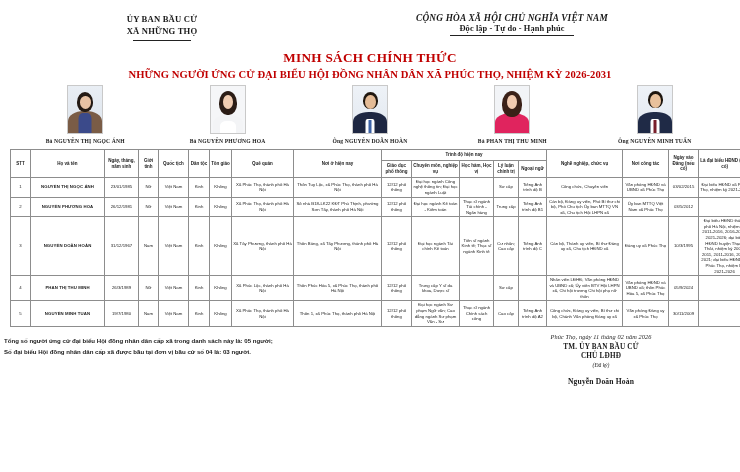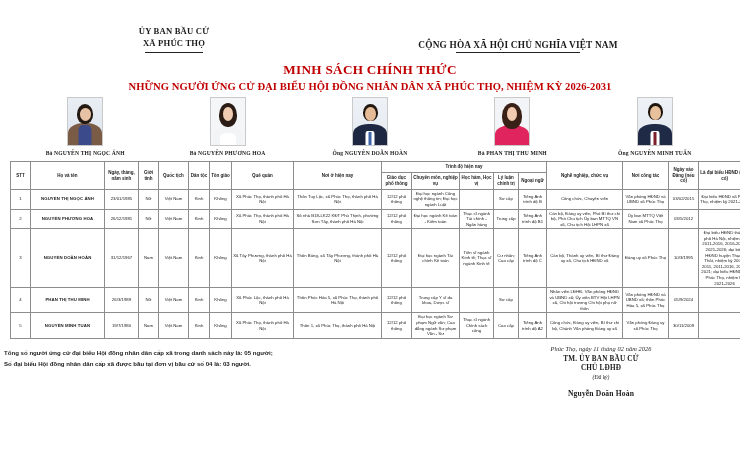--- a/index.html
+++ b/index.html
@@ -12,23 +12,22 @@
     height: 472px;
     overflow: hidden;
     font-family: "Liberation Serif", "DejaVu Serif", serif;
     color: #1a1a1a;
     position: relative;
   }
 
   
   .doc-header {
     display: flex;
-    padding: 13px 14px 0 14px;
-    align-items: flex-end;
-    margin-top: 12px;
+    padding: 13px 14px 0 2px;
+    align-items: flex-start;
   }
   .hdr-left {
     width: 300px;
     text-align: center;
     padding-left: 10px;
   }
   .hdr-right {
     flex: 1;
     text-align: center;
     padding-right: 14px;
@@ -48,20 +47,21 @@
   .hdr-rule-left {
     width: 58px;
     height: 1.2px;
     background: #222;
     margin: 2px auto 0 auto;
   }
   .hdr-right .r1 {
     font-size: 9.3px;
     font-weight: bold;
     letter-spacing: .2px;
+    font-style: italic;
   }
   .hdr-right .r2 {
     font-size: 8.4px;
     font-weight: bold;
     margin-top: 1px;
     letter-spacing: .1px;
   }
   .hdr-rule-right {
     width: 124px;
     height: 1.2px;
@@ -208,25 +208,26 @@
     margin-top: 9px;
     letter-spacing: .15px;
   }
 </style>
 </head>
 <body>
 
 <div class="doc-header">
   <div class="hdr-left">
     <div class="hdr-line1">ỦY BAN BẦU CỬ</div>
-    <div class="hdr-line2">XÃ PHÚC THỌ</div>
+    <div class="hdr-line2">XÃ NHỮNG THỌ</div>
     <div class="hdr-rule-left"></div>
   </div>
   <div class="hdr-right">
     <div class="r1">CỘNG HÒA XÃ HỘI CHỦ NGHĨA VIỆT NAM</div>
+    <div class="r2">Độc lập - Tự do - Hạnh phúc</div>
     <div class="hdr-rule-right"></div>
   </div>
 </div>
 
 <div class="title-block">
   <div class="title-main">MINH SÁCH CHÍNH THỨC</div>
   <div class="title-sub">NHỮNG NGƯỜI ỨNG CỬ ĐẠI BIỂU HỘI ĐỒNG NHÂN DÂN XÃ PHÚC THỌ, NHIỆM KỲ 2026-2031</div>
 </div>
 
 <div class="photo-row">

